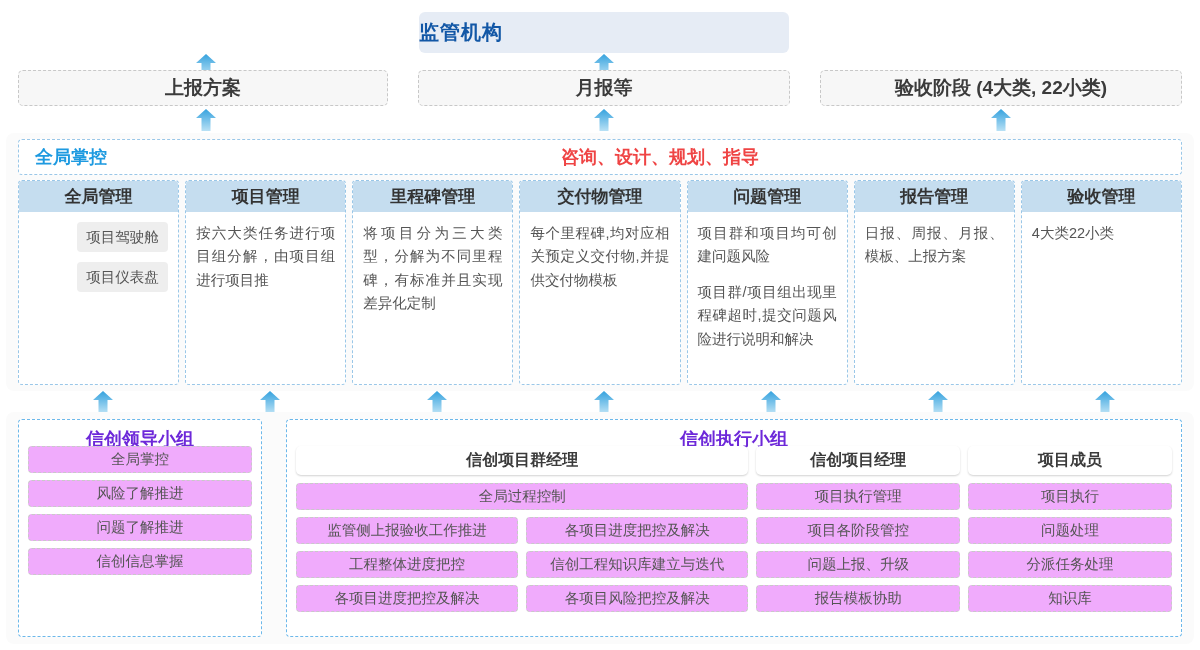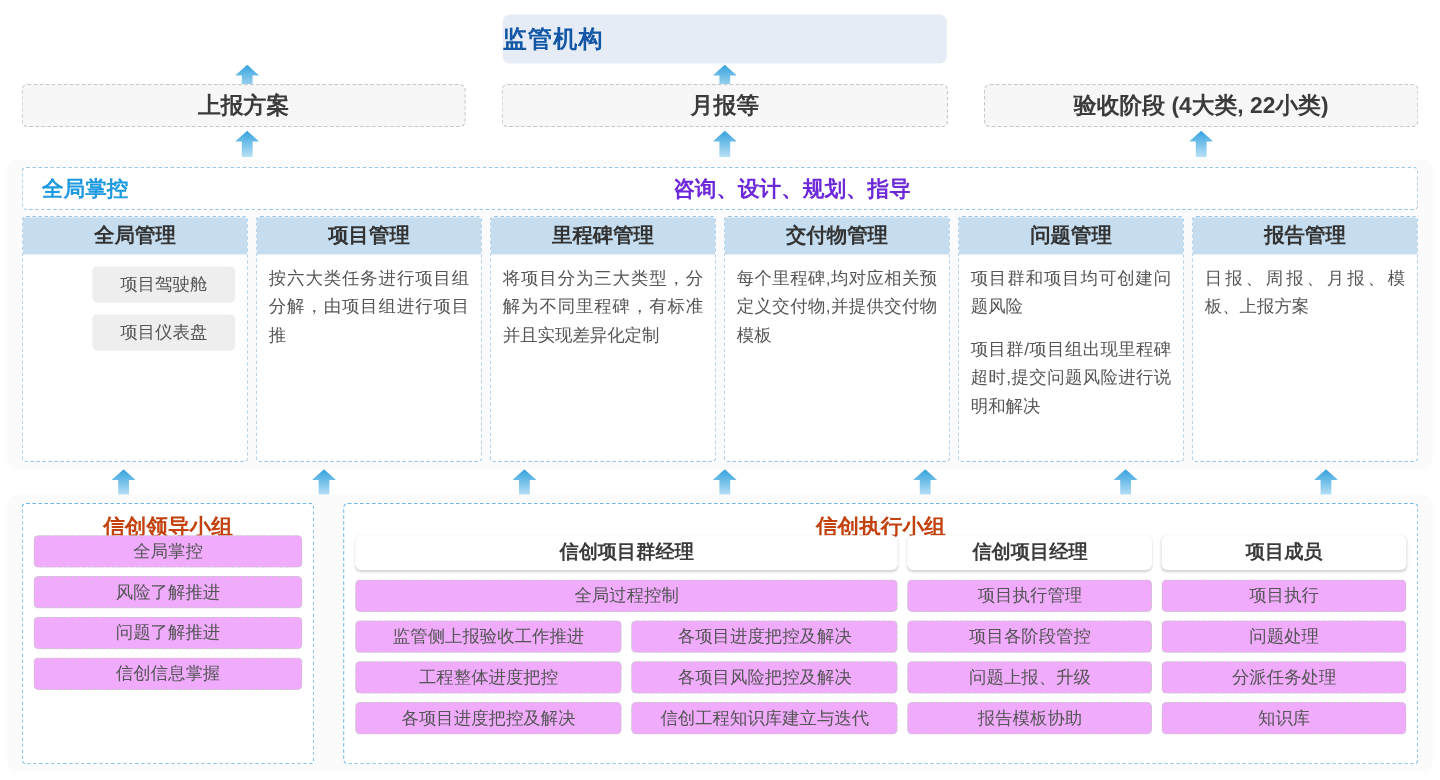--- a/index.html
+++ b/index.html
@@ -97,21 +97,21 @@
     color: #1e9ae0;
   }
   .mid-header .role-center {
     position: absolute;
     left: 0; right: 0;
     top: 50%;
     transform: translateY(-50%);
     text-align: center;
     font-size: 18px;
     font-weight: bold;
-    color: #6d28d9;
+    color: #ef4444;
     padding-left: 120px;
   }
 
   .cards-row {
     position: absolute;
     left: 12px;
     top: 47px;
     right: 12px;
     bottom: 6px;
     display: flex;
@@ -186,21 +186,21 @@
     background: #ffffff;
     box-sizing: border-box;
   }
   #group-leader { left: 12px;  width: 244px; }
   #group-exec   { left: 266px; right: 12px; margin-left: 14px; }
 
   .group-title {
     text-align: center;
     font-size: 18px;
     font-weight: bold;
-    color: #c2410c;
+    color: #6d28d9;
     padding-top: 7px;
     height: 26px;
     box-sizing: border-box;
   }
   .cols {
     display: flex;
     gap: 8px;
     padding: 0 9px 0 9px;
   }
   .col { flex: 1 1 0; }
@@ -368,20 +368,28 @@
 
     <div class="card">
       <div class="card-head">
         <span class="t">报告管理</span>
       </div>
       <div class="card-body">
         <p class="para">日报、周报、月报、模板、上报方案</p>
       </div>
     </div>
 
+    <div class="card">
+      <div class="card-head">
+        <span class="t">验收管理</span>
+      </div>
+      <div class="card-body">
+        <p class="para">4大类22小类</p>
+      </div>
+    </div>
 
   </div>
 </div>
 
 <div class="arrow-up" style="left:93px; top:391px;">
   <svg viewBox="0 0 20 22">
       <defs>
         <linearGradient id="ab1" x1="0" y1="1" x2="0" y2="0">
           <stop offset="0" stop-color="#b9e1f5"></stop>
           <stop offset="1" stop-color="#35a2de"></stop>
@@ -479,22 +487,22 @@
         <div class="role-head">信创项目群经理</div>
         <div class="task">全局过程控制</div>
         <div class="exec-pair">
           <div class="col">
             <div class="task">监管侧上报验收工作推进</div>
             <div class="task">工程整体进度把控</div>
             <div class="task">各项目进度把控及解决</div>
           </div>
           <div class="col">
             <div class="task">各项目进度把控及解决</div>
+            <div class="task">信创工程知识库建立与迭代</div>
             <div class="task">各项目风险把控及解决</div>
-            <div class="task">信创工程知识库建立与迭代</div>
           </div>
         </div>
       </div>
 
       <div class="col">
         <div class="role-head">信创项目经理</div>
         <div class="task">项目执行管理</div>
         <div class="task">项目各阶段管控</div>
         <div class="task">问题上报、升级</div>
         <div class="task">报告模板协助</div>

